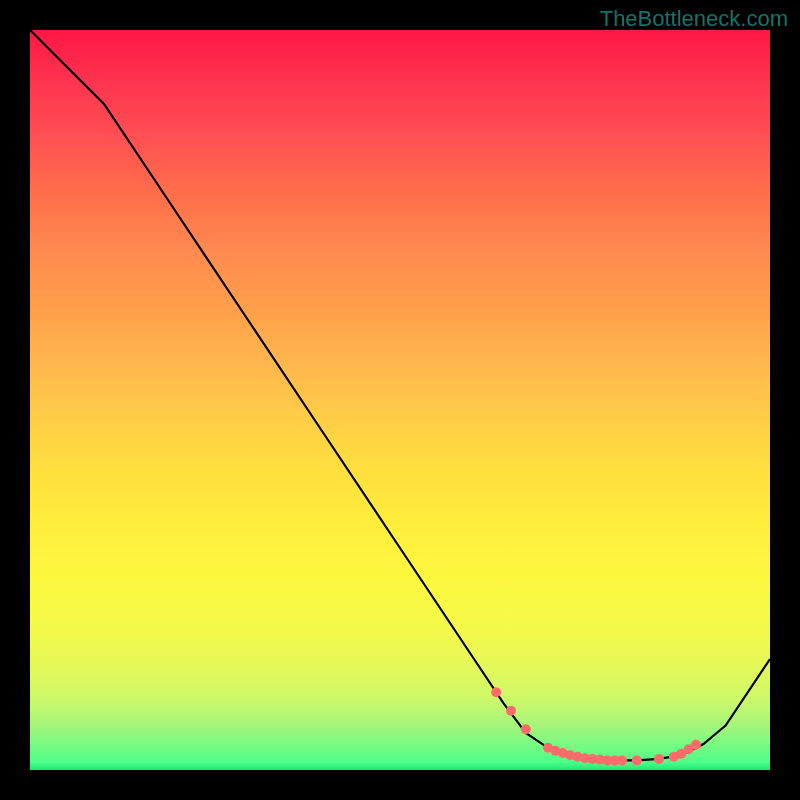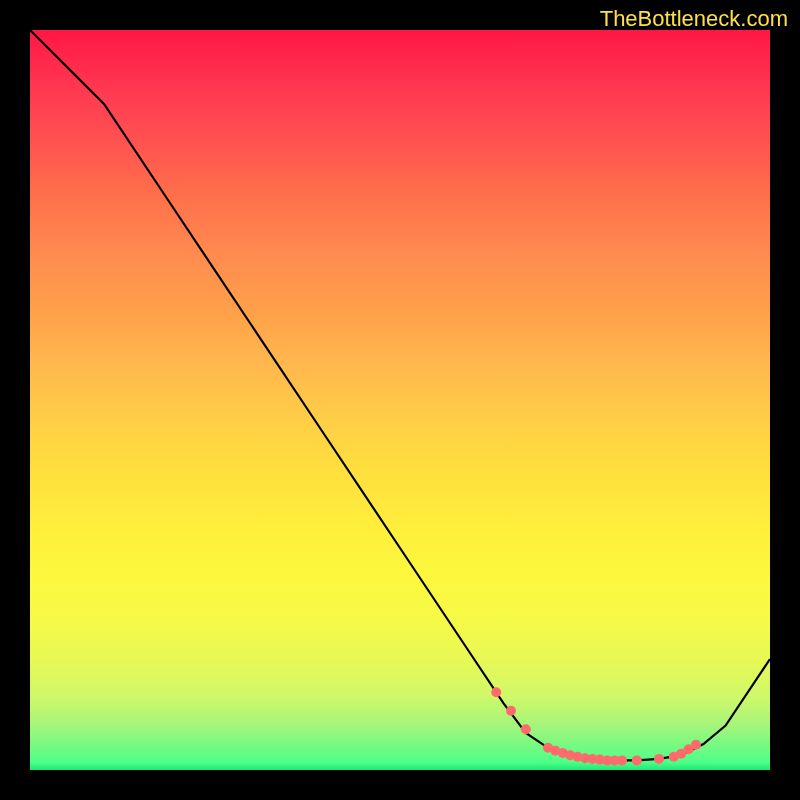--- a/index.html
+++ b/index.html
@@ -7,21 +7,21 @@
     width: 800px;
     height: 800px;
     background: #000;
     position: relative;
     font-family: Arial, sans-serif;
   }
   .watermark {
     position: absolute;
     top: 6px;
     right: 12px;
-    color: #fde047;
+    color: #0f766e;
     font-size: 22px;
     font-weight: 500;
     z-index: 10;
   }
   .plot-area {
     position: absolute;
     left: 30px;
     top: 30px;
     width: 740px;
     height: 740px;

